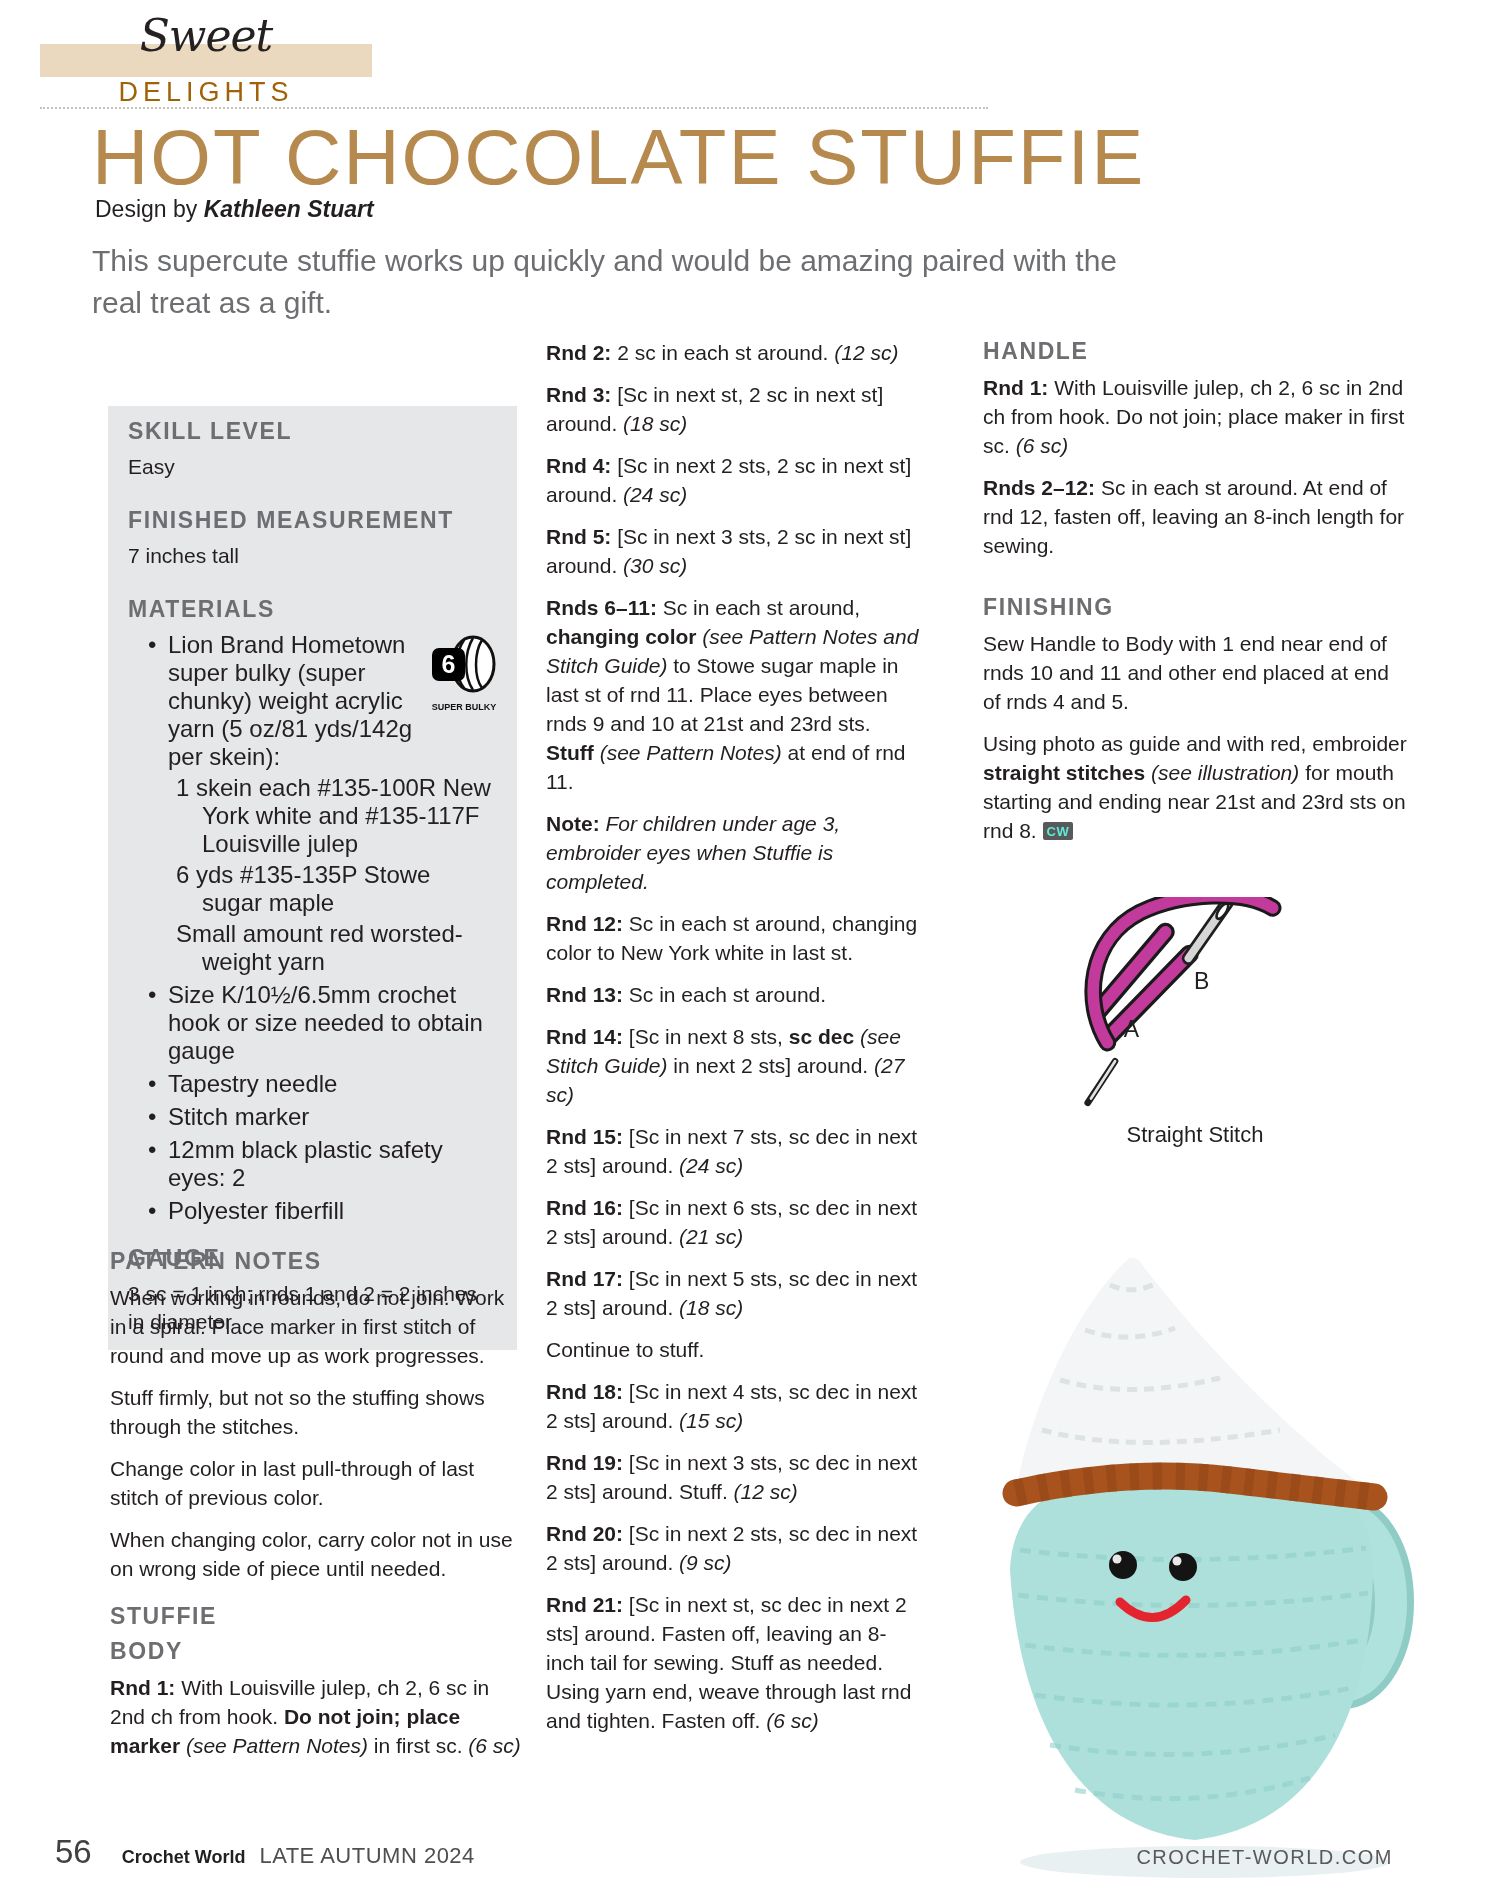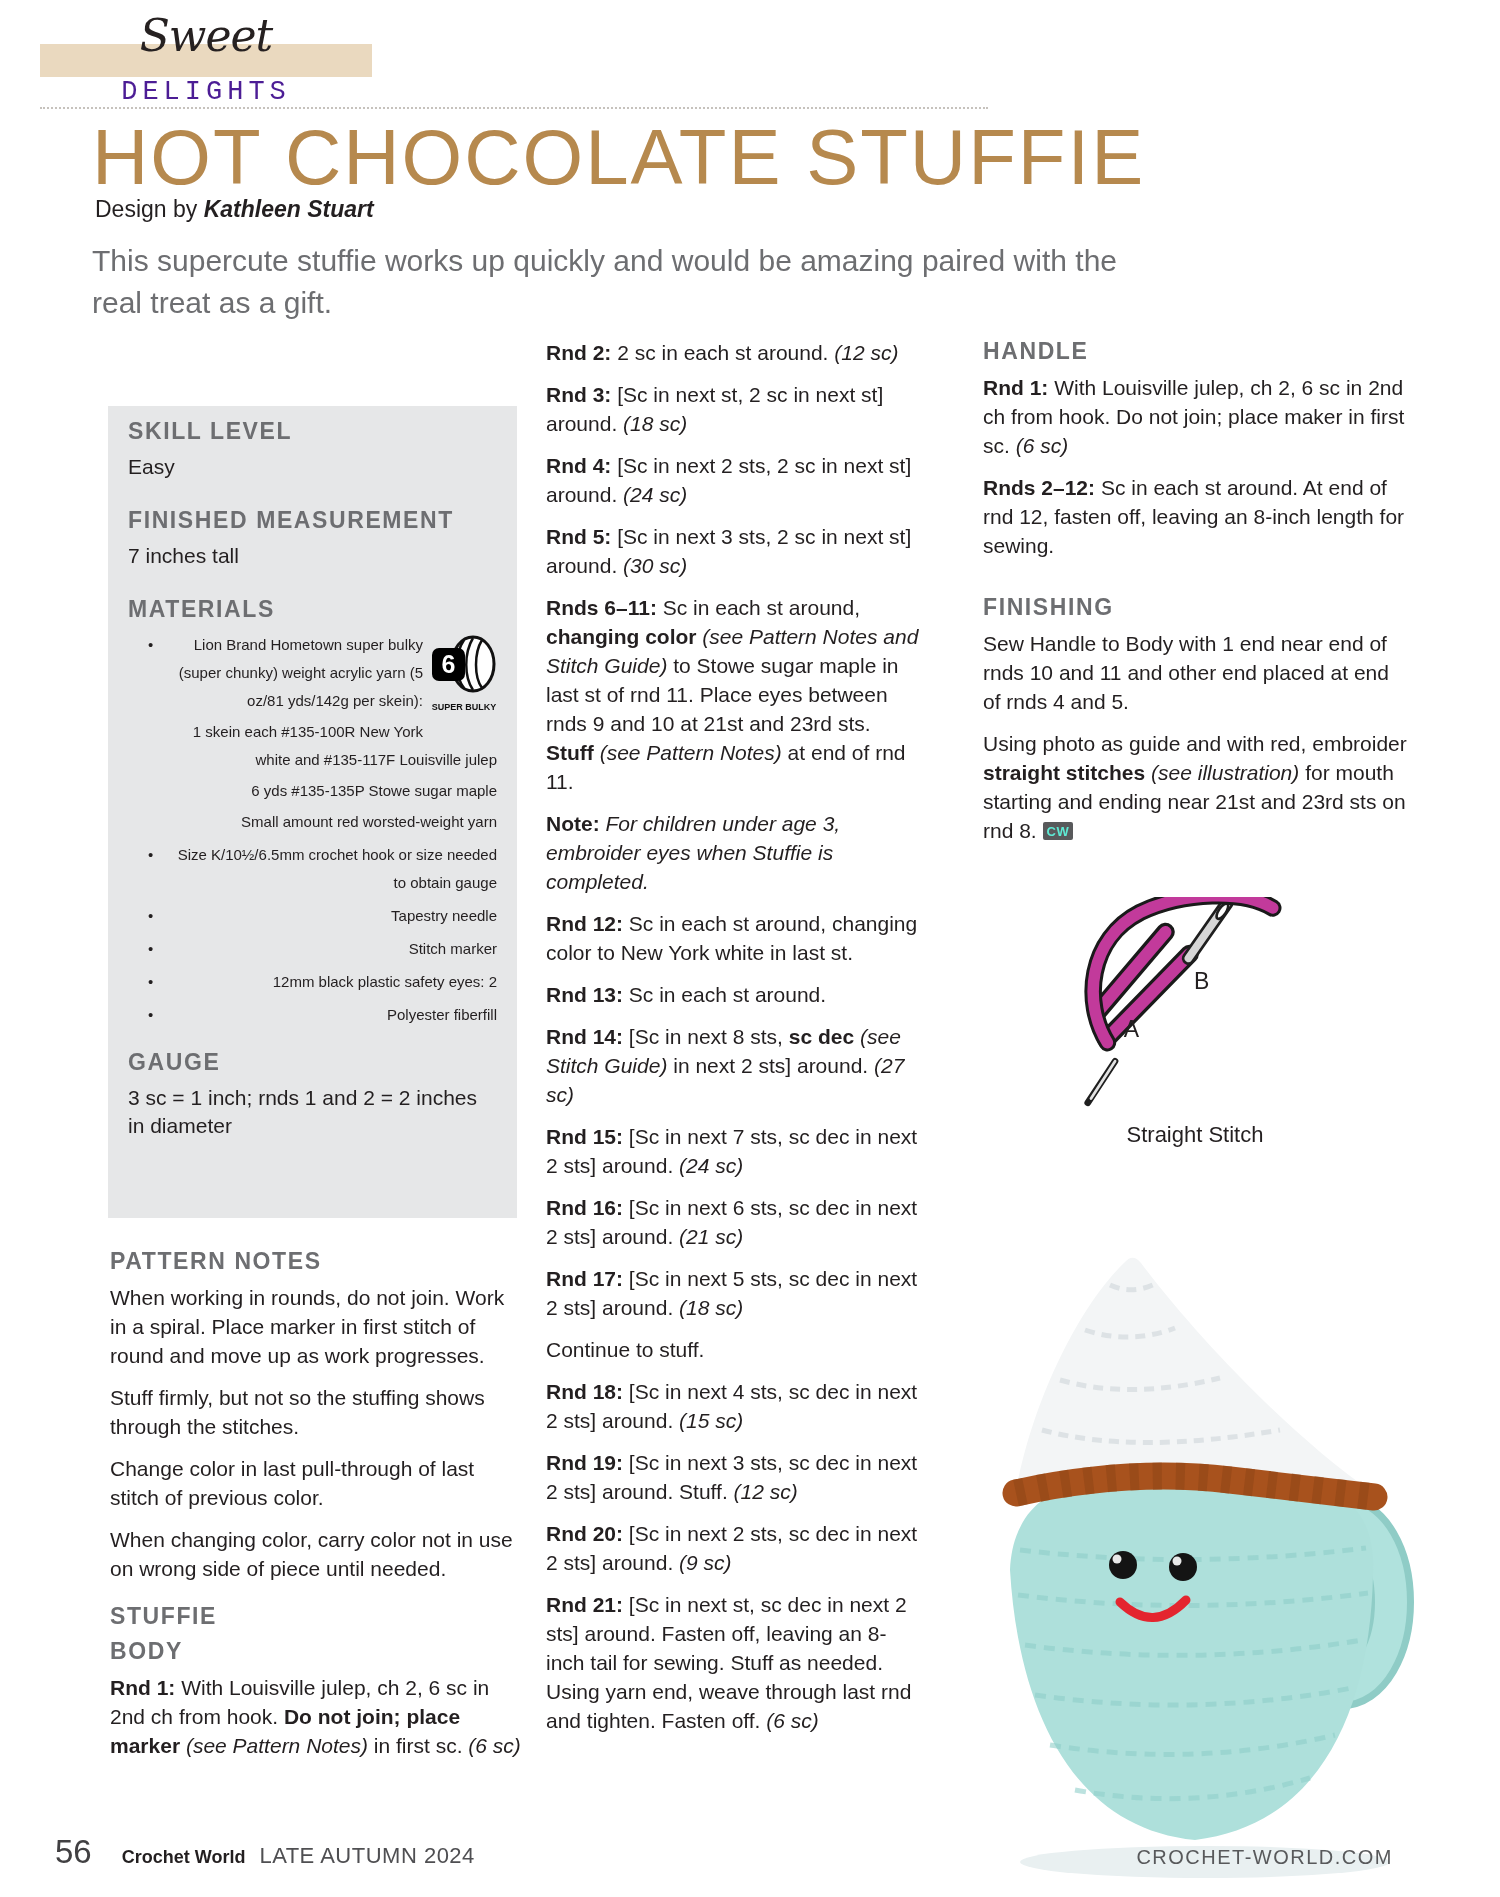--- a/index.html
+++ b/index.html
@@ -4,21 +4,21 @@
 <style>
   html,body{margin:0;padding:0;background:#ffffff;}
   .page{position:relative;width:1500px;height:1897px;background:#fff;
         font-family:"Liberation Sans",sans-serif;color:#231f20;overflow:hidden;}
 
   
   .badge{position:absolute;left:40px;top:44px;width:332px;height:33px;background:#ead9bf;
          display:flex;align-items:center;justify-content:center;gap:12px;flex-direction:column;}
   .badge-script{font-family:"DejaVu Serif",serif;font-style:italic;font-size:44px;
                 color:#262121;position:relative;top:-4px;letter-spacing:-1px;}
-  .badge-caps{font-size:27px;letter-spacing:5px;color:#4c1d95;font-family:Liberation Mono, monospace;}
+  .badge-caps{font-size:27px;letter-spacing:5px;color:#a16207;}
   .dotted-rule{position:absolute;left:40px;top:107px;width:948px;border-top:2px dotted #c6c2bd;}
 
   .title{position:absolute;left:92px;top:118px;margin:0;font-size:78px;font-weight:400;
          letter-spacing:2px;color:#b6894e;line-height:1;white-space:nowrap;}
   .byline{position:absolute;left:95px;top:196px;margin:0;font-size:23px;}
   .byline .author{font-weight:bold;font-style:italic;}
   .intro{position:absolute;left:92px;top:240px;margin:0;width:1060px;
          font-size:30px;line-height:42px;color:#6d6e71;}
 
   
@@ -31,21 +31,21 @@
   .mt26{margin-top:26px;}
   .mt30{margin-top:34px;}
   .sub-h{margin-top:4px;}
 
   
   .info-box{position:absolute;left:108px;top:398px;width:409px;min-height:812px;
             background:#e6e7e8;box-sizing:border-box;padding:12px 20px 14px;margin-top:8px;}
   .info-box .val{margin:0 0 20px;font-size:21px;line-height:28px;}
   .info-box .gauge-v{margin-bottom:0;}
   .yarn-icon{float:right;width:66px;margin:2px 0 6px 8px;text-align:center;}
-  ul.materials{list-style:none;margin:0;padding:0;font-size:15px;line-height:28px;text-align:right;}
+  ul.materials{list-style:none;margin:0;padding:0;font-size:24px;line-height:28px;}
   ul.materials li{position:relative;padding-left:40px;margin-bottom:5px;}
   ul.materials li::before{content:"\2022";position:absolute;left:20px;top:0;}
   ul.materials .sub{padding-left:34px;text-indent:-26px;margin-top:3px;}
 
   
   .col1b{position:absolute;left:110px;top:1248px;width:412px;}
   .col2{position:absolute;left:546px;top:338px;width:375px;}
   .col3{position:absolute;left:983px;top:338px;width:424px;}
 
   .cw-badge{display:inline-block;background:#58595b;color:#5eead4;font-weight:bold;

